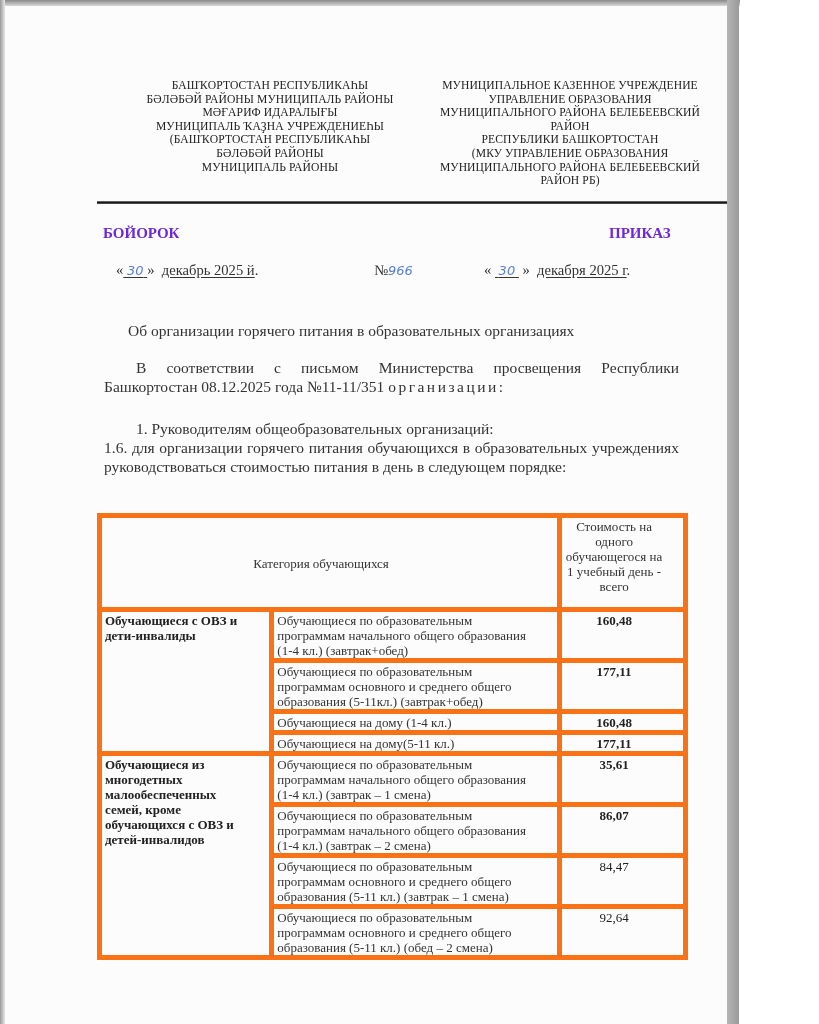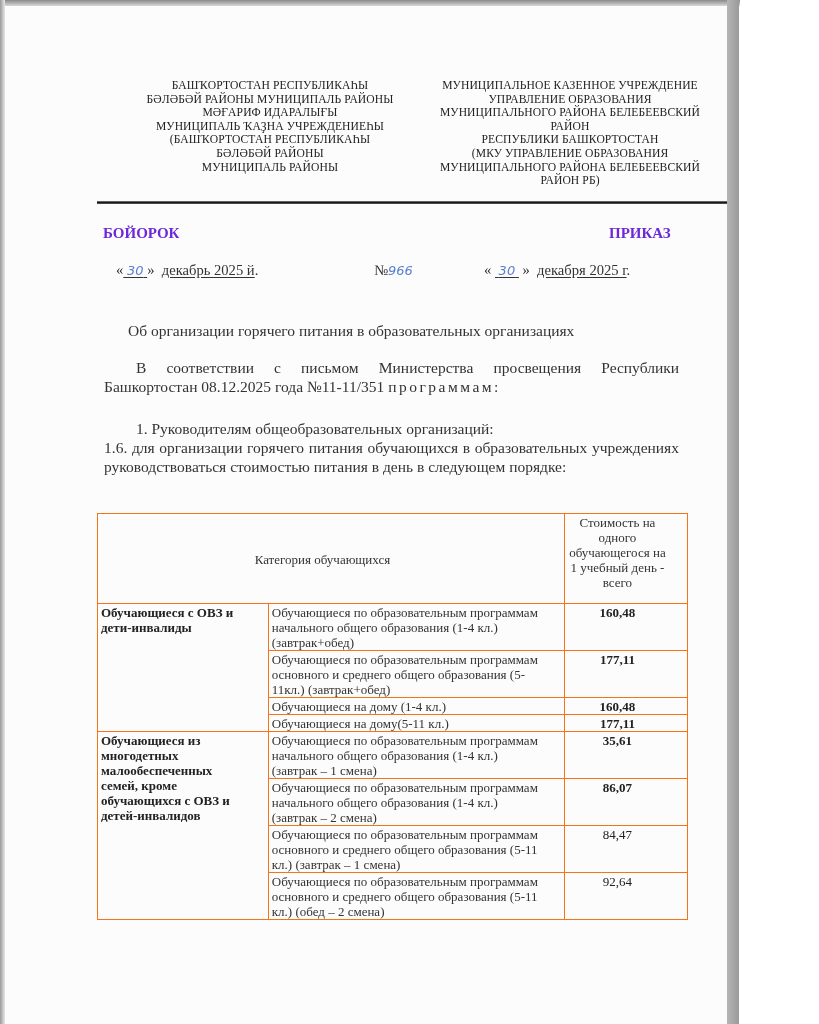--- a/index.html
+++ b/index.html
@@ -31,21 +31,21 @@
   .u { text-decoration:underline; text-underline-offset:2px; }
 
   .title { position:absolute; left:128px; top:322px; font-size:15.5px; color:#333; }
   .para { position:absolute; left:104px; width:575px; font-size:15.5px; line-height:19px; color:#333; text-align:justify; }
   .p1 { top:358px; text-indent:32px; }
   .p2a { top:419px; text-indent:32px; }
   .p2b { top:438px; }
   .spaced { letter-spacing:2.5px; }
 
   table.tbl { position:absolute; left:97px; top:513px; width:591px; border-collapse:collapse; font-size:13px; line-height:15px; color:#333; }
-  table.tbl td { border:1px solid #f97316; vertical-align:top; padding:1px 20px 0 3px; }
+  table.tbl td { border:5px solid #f97316; vertical-align:top; padding:1px 20px 0 3px; }
   table.tbl td.cat { font-weight:bold; width:156px; color:#222; }
   table.tbl td.desc { width:318px; }
   table.tbl td.val { text-align:center; font-weight:bold; width:104px; color:#222; }
   table.tbl td.val.norm { font-weight:normal; }
   table.tbl .head-cat { text-align:center; vertical-align:middle; height:88px; }
   table.tbl .head-val { text-align:center; }
 </style>
 </head>
 <body>
 
@@ -90,21 +90,21 @@
 </div>
 
 <div class="dateline dl-right">
   <span>«</span>&nbsp;<span class="u">&nbsp;<span class="hand">30</span>&nbsp;</span>&nbsp;<span>»</span>
   &nbsp;<span class="u">декабря 2025 г</span><span>.</span>
 </div>
 
 <div class="title">Об организации горячего питания в образовательных организациях</div>
 
 <div class="para p1">
-  <span>В соответствии с письмом Министерства просвещения Республики Башкортостан 08.12.2025 года №11-11/351 </span><span class="spaced">программам:</span>
+  <span>В соответствии с письмом Министерства просвещения Республики Башкортостан 08.12.2025 года №11-11/351 </span><span class="spaced">организации:</span>
 </div>
 
 <div class="para p2a">1. Руководителям общеобразовательных организаций:</div>
 <div class="para p2b">1.6. для организации горячего питания обучающихся в образовательных учреждениях руководствоваться стоимостью питания в день в следующем порядке:</div>
 
 <table class="tbl">
   <tbody>
       <tr>
     <td class="head-cat" colspan="2">Категория обучающихся</td>
     <td class="head-val">Стоимость на одного обучающегося на 1 учебный день - всего</td>

